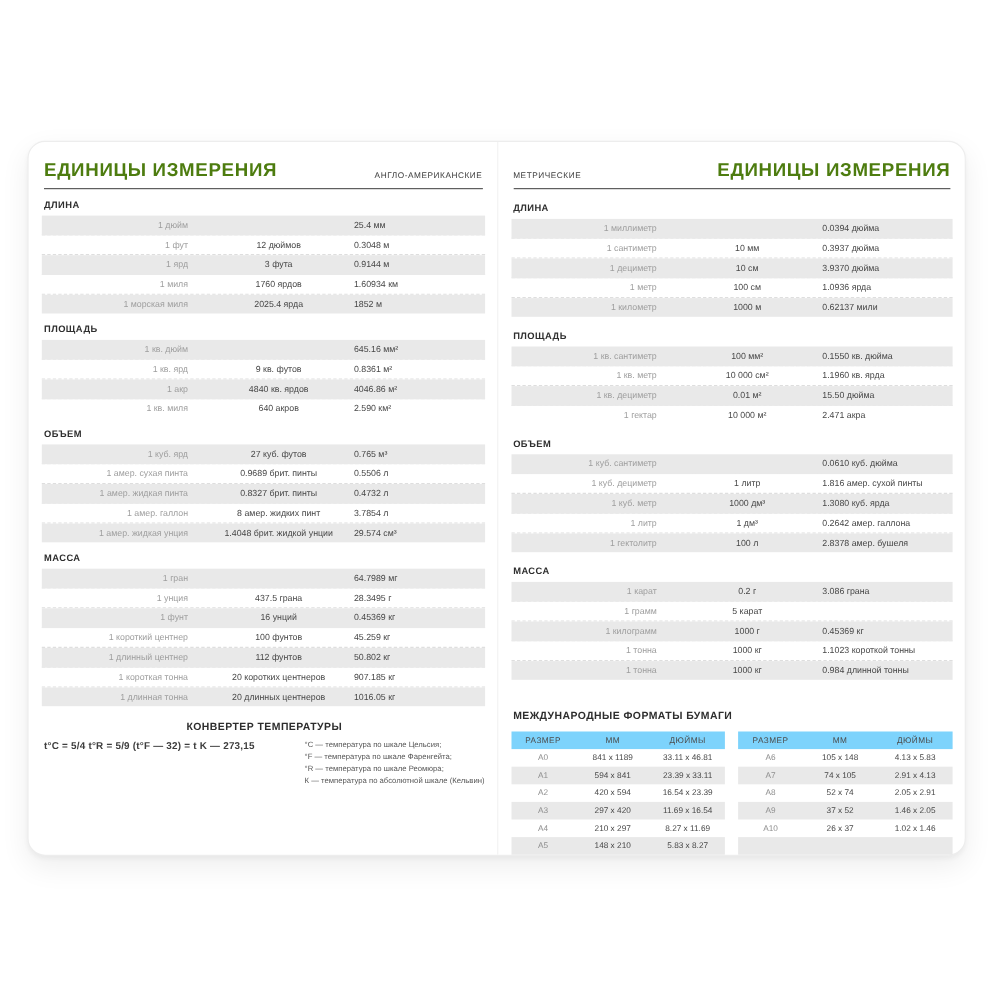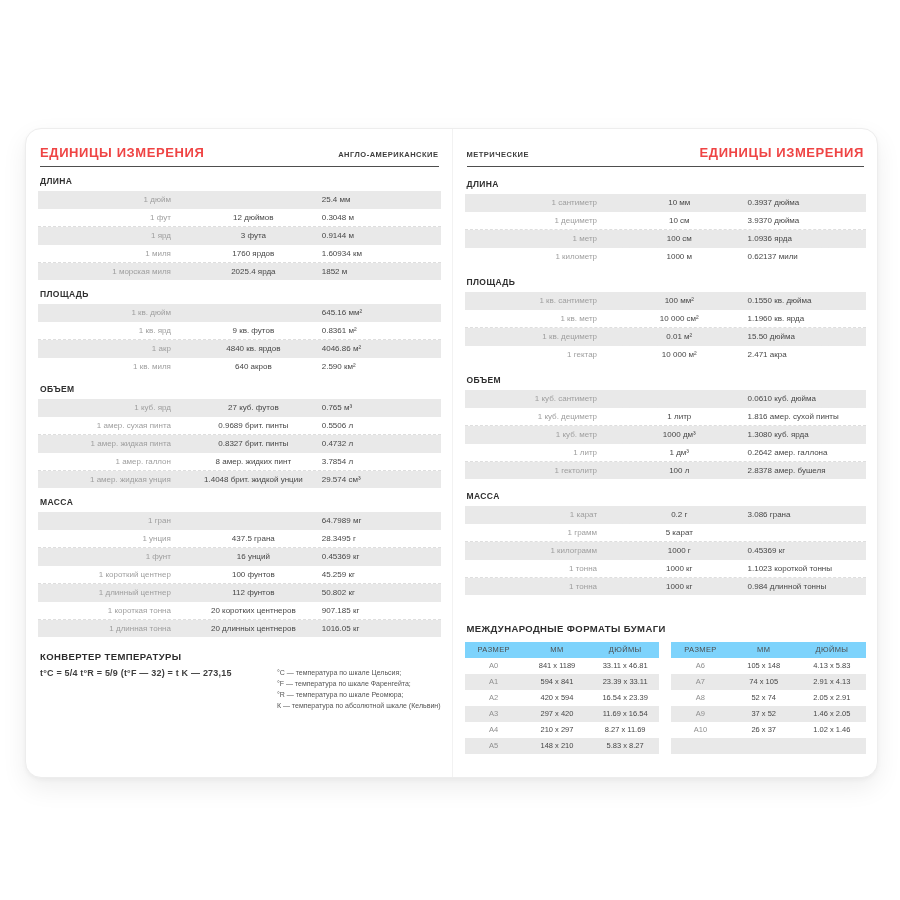--- a/index.html
+++ b/index.html
@@ -6,35 +6,35 @@
     font-family:"Liberation Sans", sans-serif;-webkit-font-smoothing:antialiased;}
   .stage{position:relative;width:900px;height:900px;background:#ffffff;overflow:hidden;}
   .card{position:absolute;left:25px;top:128px;width:853px;height:650px;background:#ffffff;
     border-radius:16px;border:1px solid #ededed;
     box-shadow:0 2px 4px rgba(0,0,0,0.04), 0 10px 26px rgba(0,0,0,0.07);
     display:flex;box-sizing:border-box;}
   .page{width:50%;box-sizing:border-box;padding:16px 11px 0 12px;}
   .page.right{border-left:1px solid #f2f2f2;}
   .page-header{display:flex;justify-content:space-between;align-items:flex-end;
     border-bottom:1.5px solid #4e4e4e;padding-bottom:6px;margin:0 2px;}
-  .page-title{font-size:13px;font-weight:bold;letter-spacing:.6px;color:#ef4444;white-space:nowrap;}
-  .page-tag{font-size:7.5px;font-weight:bold;letter-spacing:.5px;color:#3c3c3c;white-space:nowrap;padding-bottom:1px;}
+  .page-title{font-size:17px;font-weight:bold;letter-spacing:.6px;color:#4d7c0f;white-space:nowrap;}
+  .page-tag{font-size:7.5px;font-weight:normal;letter-spacing:.5px;color:#3c3c3c;white-space:nowrap;padding-bottom:1px;}
   .section{margin-top:9px;}
   .page.right .section{margin-top:12px;}
   .section-title{font-size:8.5px;font-weight:bold;letter-spacing:.4px;color:#2f2f2f;margin:0 0 5px 2px;}
   .table{width:100%;}
   .trow{display:flex;height:17px;line-height:17px;font-size:8px;border-bottom:1px dashed #dedede;}
   .trow:last-child{border-bottom:none;}
   .trow:nth-child(odd){background:#e9e9e9;border-bottom-color:#e9e9e9;}
   .tcell{box-sizing:border-box;white-space:nowrap;overflow:hidden;}
   .tcell.c0{width:37%;text-align:right;color:#9e9e9e;padding-right:16px;}
   .tcell.c1{width:33%;text-align:center;color:#474747;}
   .tcell.c2{width:30%;text-align:left;color:#474747;padding-left:2px;}
   .temp-block{margin-top:14px;}
-  .temp-title{font-size:9.5px;font-weight:bold;letter-spacing:.4px;color:#2d2d2d;margin:0 0 6px 2px;}
+  .temp-title{font-size:9.5px;font-weight:bold;letter-spacing:.4px;color:#2d2d2d;margin:0 0 6px 2px;text-align:center;}
   .temp-row{display:flex;margin-left:2px;gap:32px;}
   .temp-formula{width:56%;font-size:9px;font-weight:bold;color:#3e3e3e;letter-spacing:.2px;}
   .temp-notes{width:44%;font-size:7px;color:#555555;line-height:1.55;}
   .note-line{white-space:nowrap;}
   .paper-block{margin-top:28px;}
   .paper-title{font-size:9.5px;font-weight:bold;letter-spacing:.4px;color:#2d2d2d;margin:0 0 8px 2px;}
   .paper-tables{display:flex;gap:12px;}
   .ptable{flex:1;}
   .prow{display:flex;height:16px;line-height:16px;font-size:7.5px;}
   .prow:nth-child(odd){background:#e9e9e9;}
@@ -201,20 +201,25 @@
     <div class="page right">
       <div class="page-header">
         <div class="page-tag">МЕТРИЧЕСКИЕ</div>
         <div class="page-title">ЕДИНИЦЫ ИЗМЕРЕНИЯ</div>
       </div>
       <div>
           <div class="section">
             <div class="section-title">ДЛИНА</div>
             <div class="table">
               <div class="trow">
+                <div class="tcell c0">1 миллиметр</div>
+                <div class="tcell c1"></div>
+                <div class="tcell c2">0.0394 дюйма</div>
+              </div>
+              <div class="trow">
                 <div class="tcell c0">1 сантиметр</div>
                 <div class="tcell c1">10 мм</div>
                 <div class="tcell c2">0.3937 дюйма</div>
               </div>
               <div class="trow">
                 <div class="tcell c0">1 дециметр</div>
                 <div class="tcell c1">10 см</div>
                 <div class="tcell c2">3.9370 дюйма</div>
               </div>
               <div class="trow">

